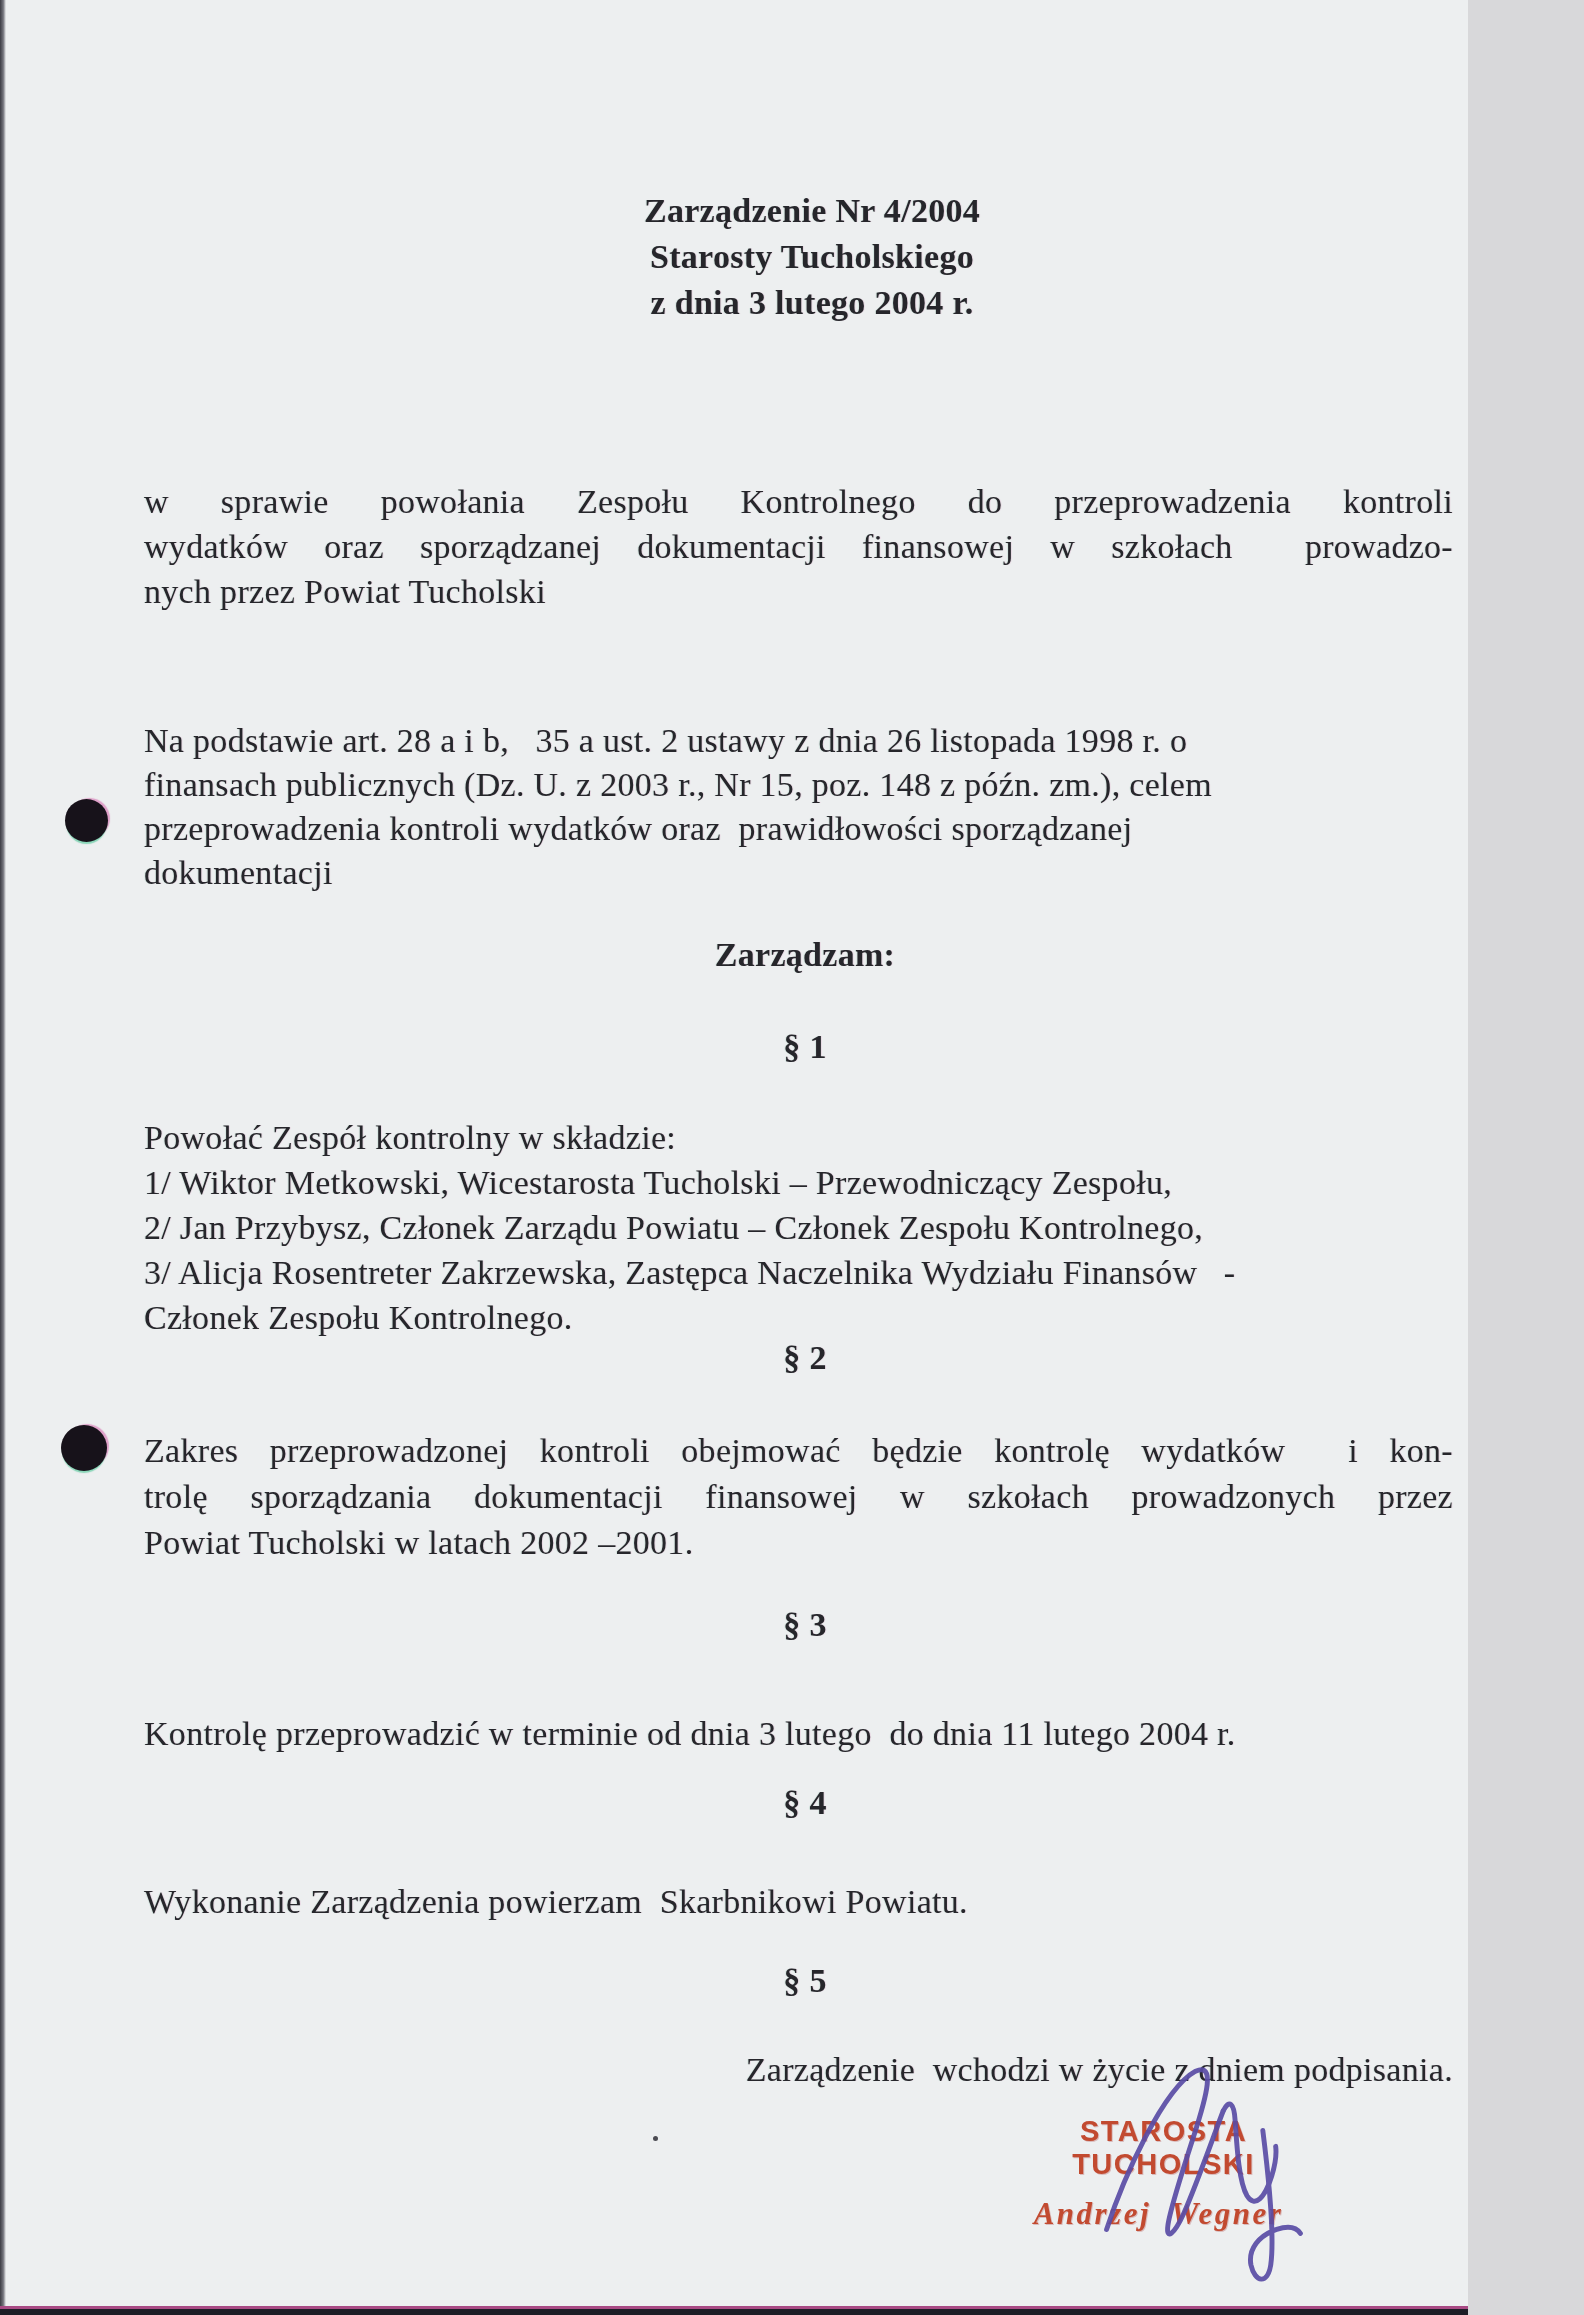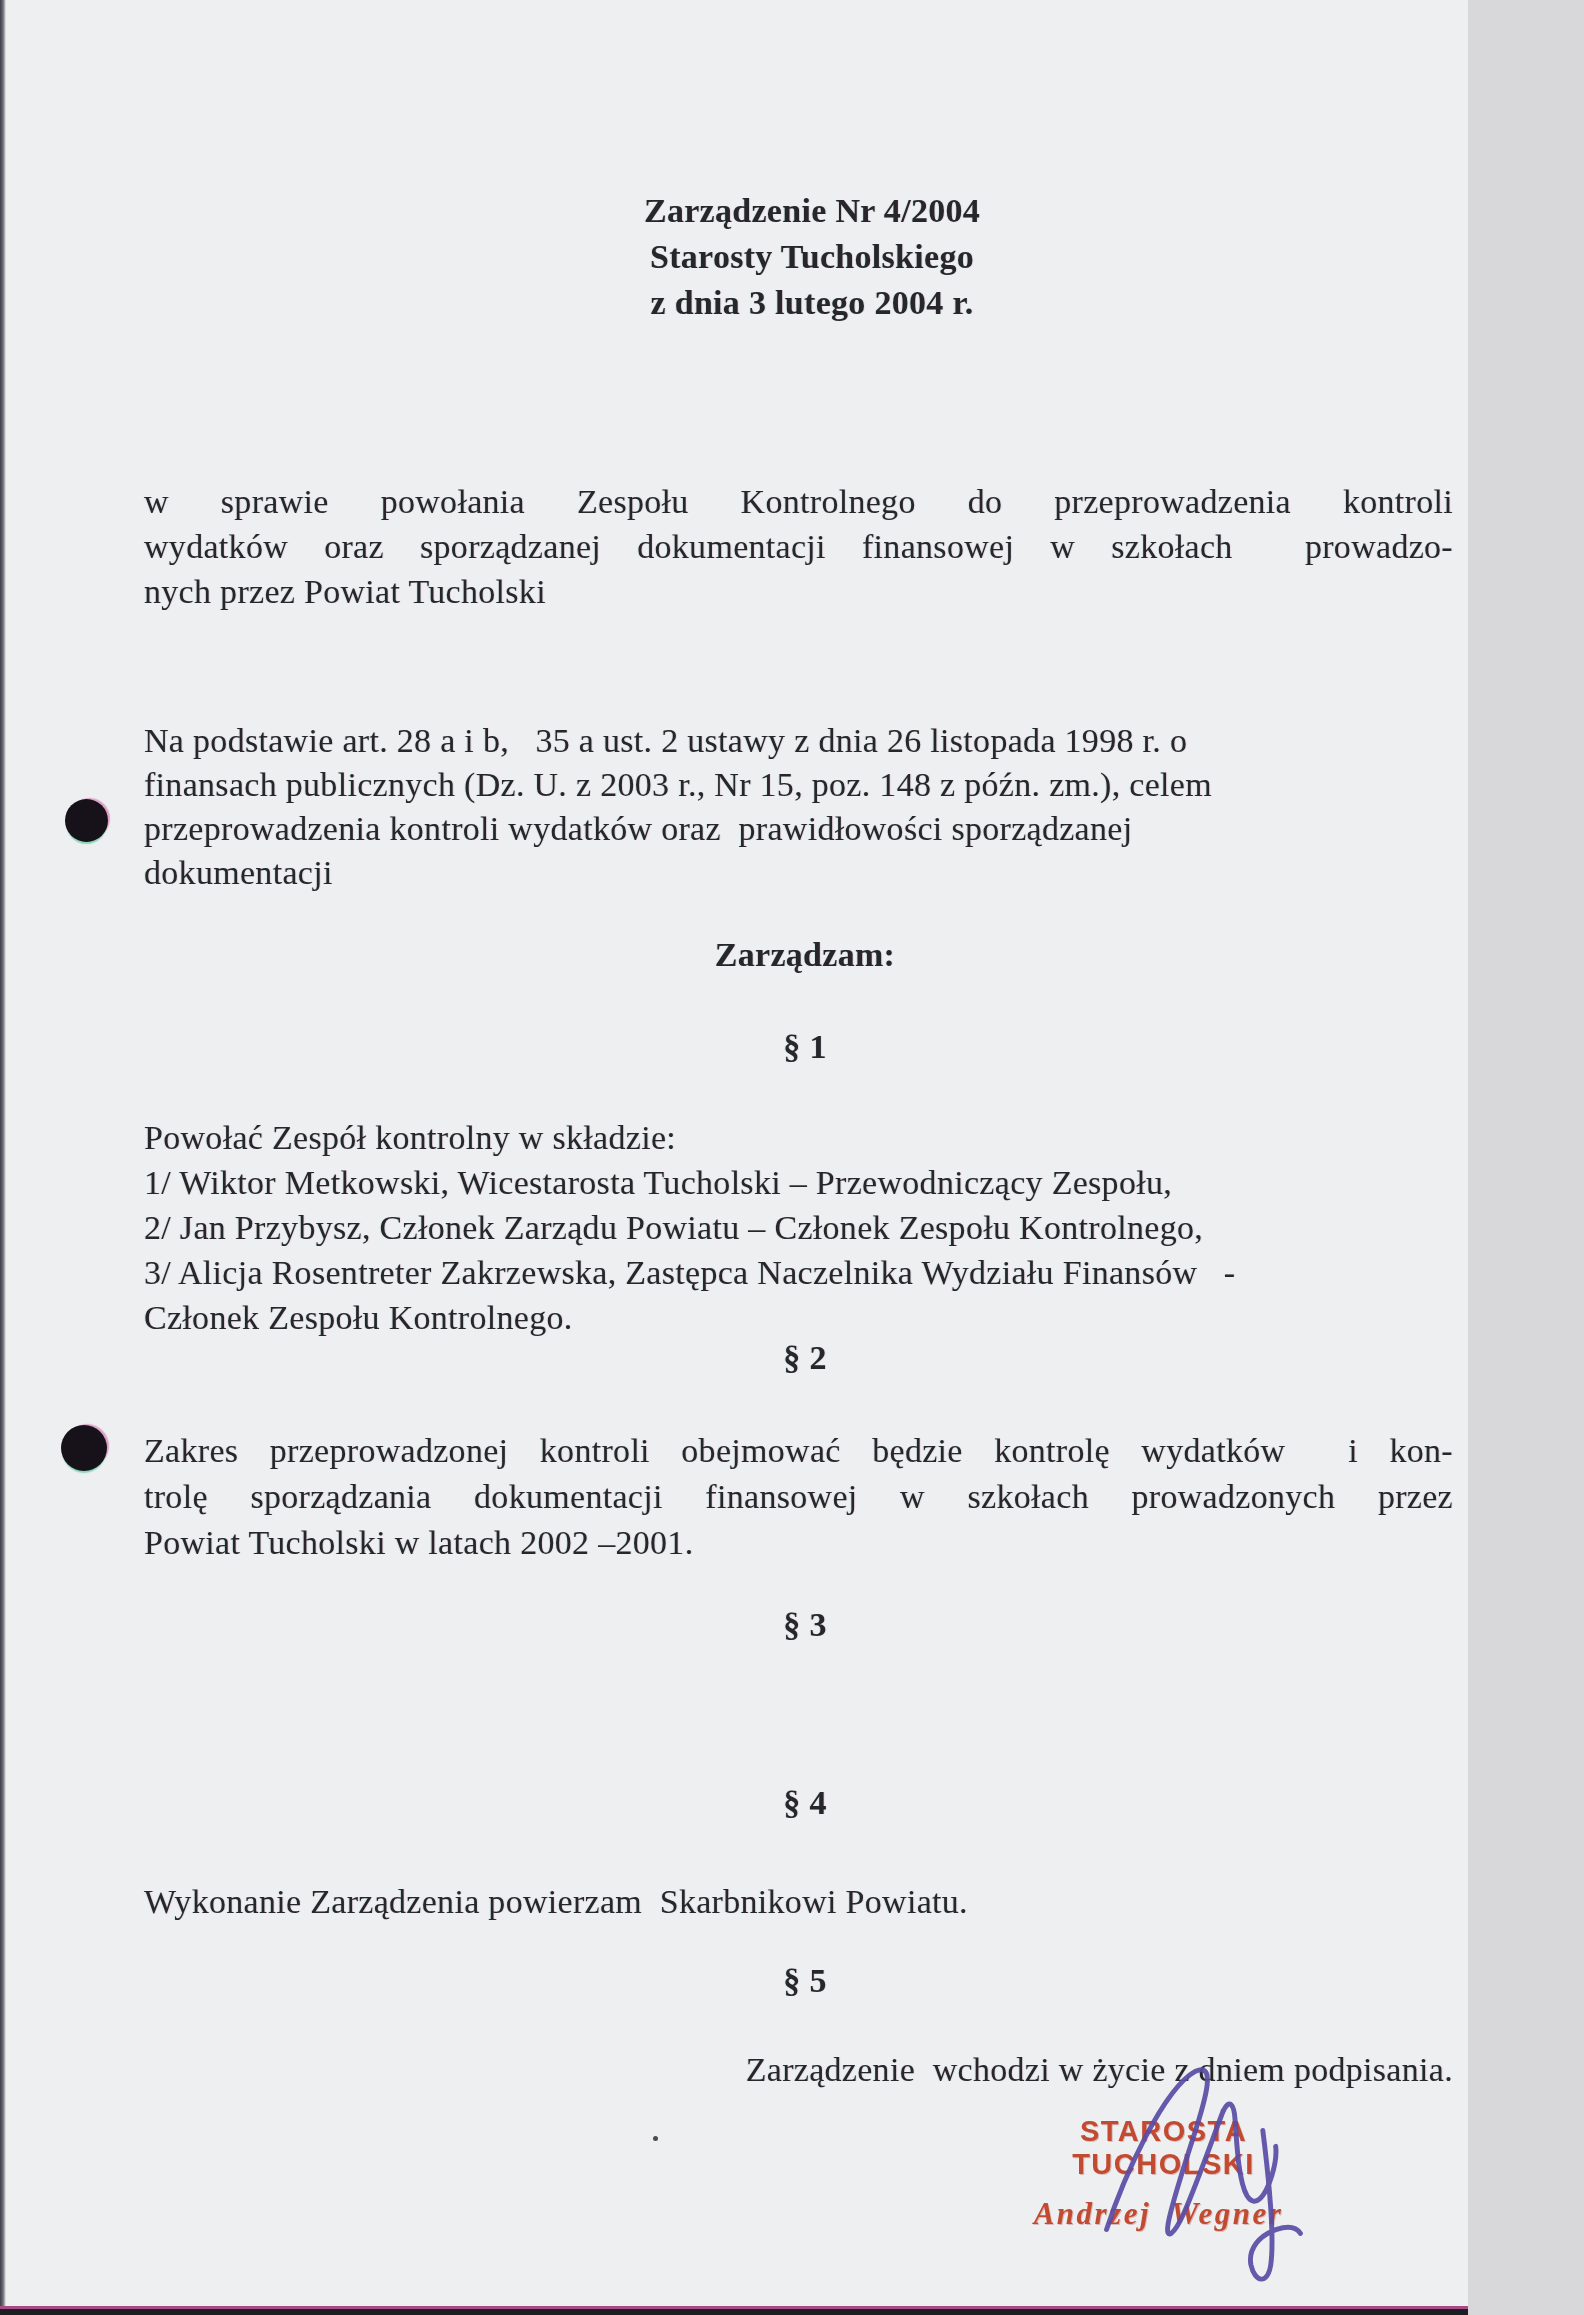--- a/index.html
+++ b/index.html
@@ -93,20 +93,23 @@
   </div>
 
   <div class="center-head sec-num-2 txt">§ 2</div>
   <div class="para sec-body-2 txt">
     <div class="line stretch">Zakres przeprowadzonej kontroli obejmować będzie kontrolę wydatków  i kon-</div>
     <div class="line stretch">trolę sporządzania dokumentacji finansowej w szkołach prowadzonych przez</div>
     <div class="line">Powiat Tucholski w latach 2002 –2001.</div>
   </div>
 
   <div class="center-head sec-num-3 txt">§ 3</div>
+  <div class="para sec-body-3 txt">
+    <div class="line">Kontrolę przeprowadzić w terminie od dnia 3 lutego  do dnia 11 lutego 2004 r.</div>
+  </div>
 
   <div class="center-head sec-num-4 txt">§ 4</div>
   <div class="para sec-body-4 txt">
     <div class="line">Wykonanie Zarządzenia powierzam  Skarbnikowi Powiatu.</div>
   </div>
 
   <div class="center-head sec-num-5 txt">§ 5</div>
   <div class="para sec-body-5 txt">
     <div class="line">Zarządzenie  wchodzi w życie z dniem podpisania.</div>
   </div>

